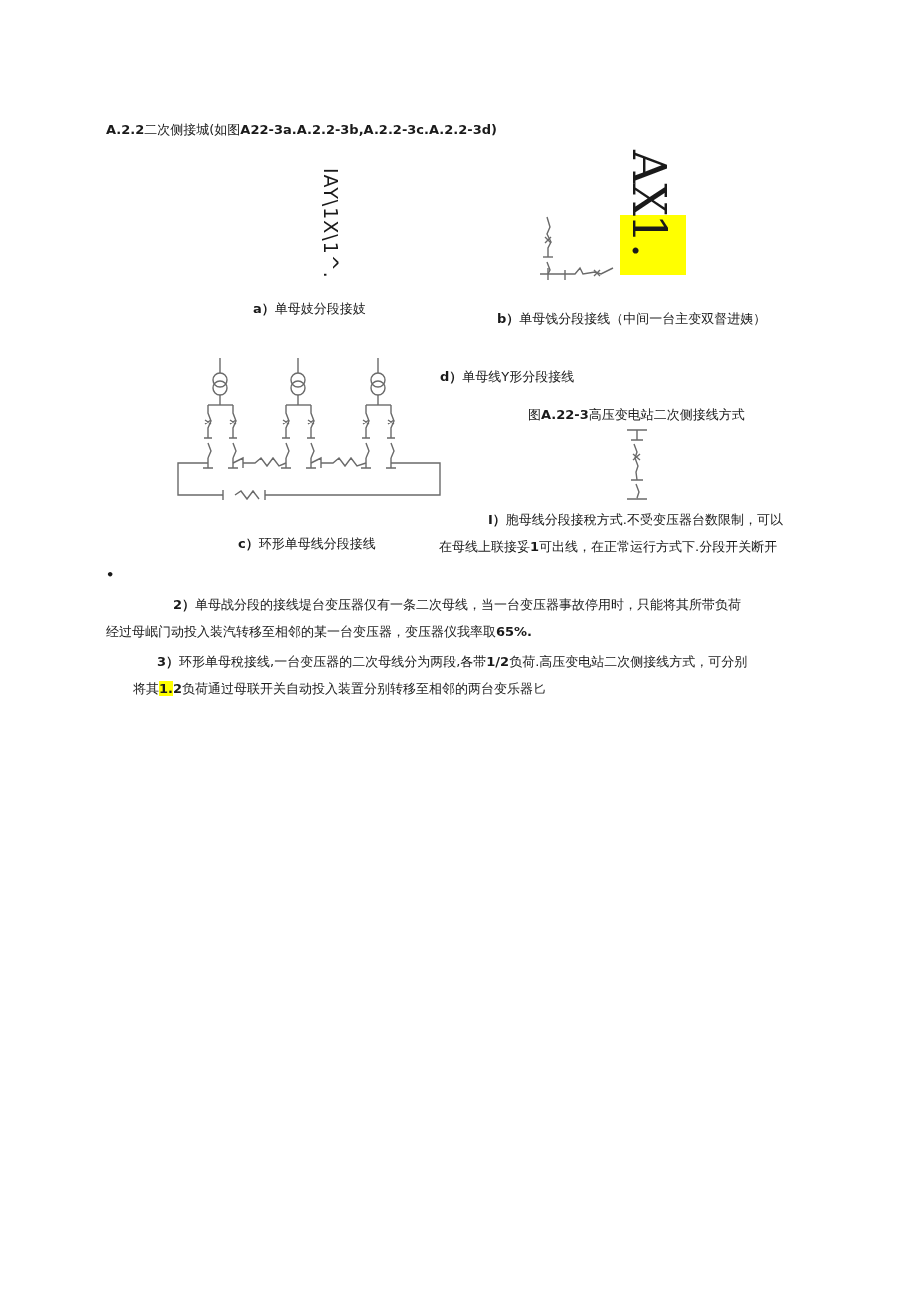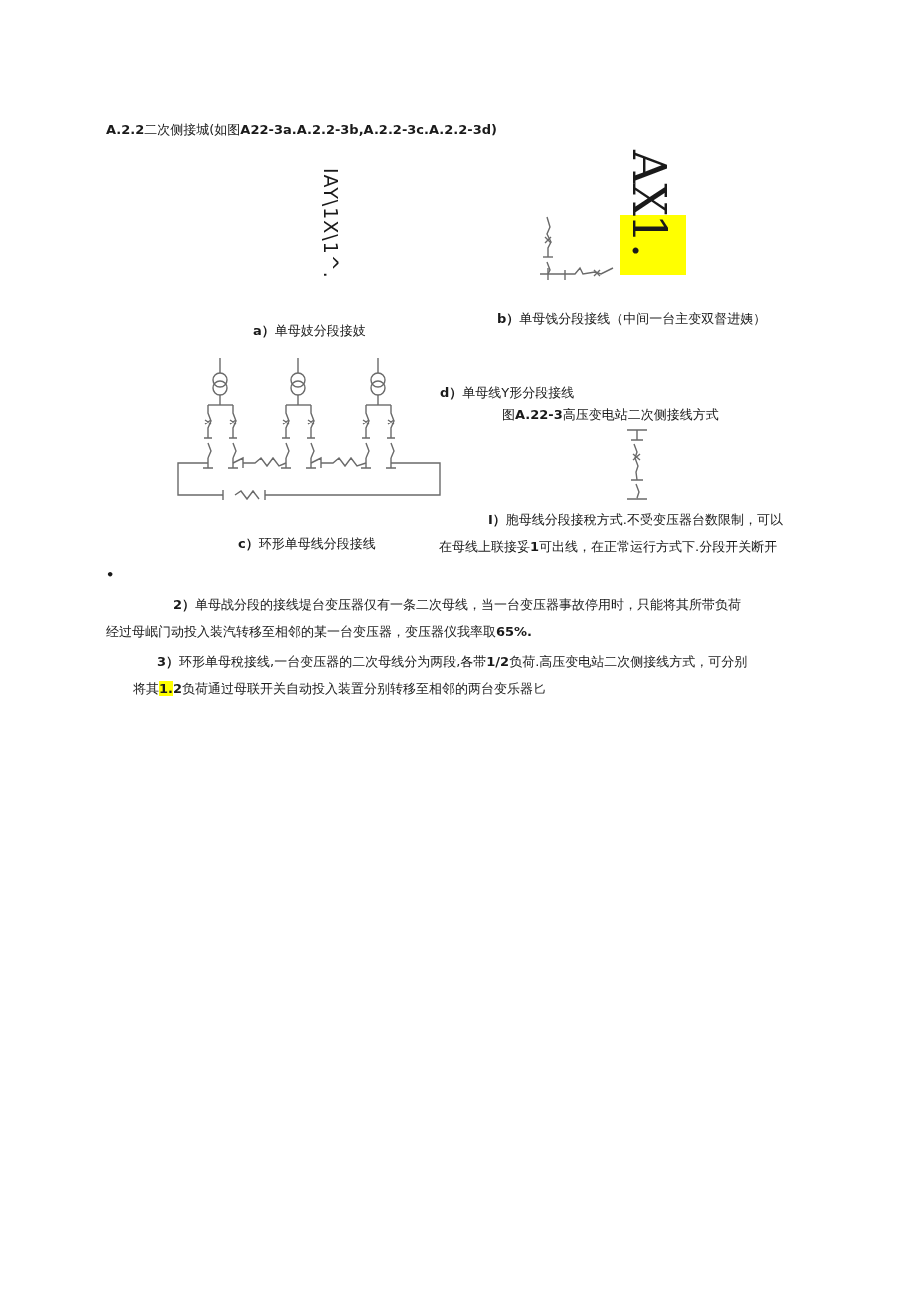--- a/index.html
+++ b/index.html
@@ -31,21 +31,21 @@
   <path class="ln" d="M13 56 L13 68"></path>
   <path class="ln" d="M30 58 L30 68"></path>
   <path class="ln" d="M10 25 L16 31 M16 25 L10 31"></path>
   <path class="ln" d="M59 58 L65 64 M65 58 L59 64"></path>
 </svg>
 
 <div class="hl" style="position:absolute;left:620px;top:215px;width:66px;height:60px;"></div>
 <div class="rot rot-serif" style="left:673px;top:150px;font-size:46px;line-height:48px;">AX</div>
 <div class="rot rot-serif" style="left:673px;top:214px;font-size:46px;line-height:48px;">1.</div>
 
-<div class="t" style="left:253px;top:322px;text-align:center;">
+<div class="t" style="left:253px;top:300px;text-align:center;">
   <span class="b">a）</span><span>单母妓分段接妓</span>
 </div>
 <div class="t" style="left:497px;top:310px;">
   <span class="b">b）</span><span>单母饯分段接线（中间一台主变双督进姨）</span>
 </div>
 
 <svg width="270" height="150" style="left:175px;top:358px;" viewBox="0 0 270 150">
 
   <g>
     <line class="ln" x1="45" y1="0" x2="45" y2="15"></line>
@@ -83,25 +83,25 @@
 
   <g>
     <path class="ln" d="M33 105 L3 105 L3 137 L48 137"></path>
     <path class="ln" d="M48 132 L48 142 M60 137 L66 133 L72 141 L78 133 L84 141 M90 132 L90 142"></path>
     <path class="ln" d="M90 137 L265 137 L265 105 L216 105"></path>
     <path class="ln" d="M58 105 L68 100 L68 110 M68 105 L80 105 L86 100 L92 108 L98 100 L104 108 L111 105"></path>
     <path class="ln" d="M136 105 L146 100 L146 110 M146 105 L158 105 L164 100 L170 108 L176 100 L182 108 L191 105"></path>
   </g>
 </svg>
 
-<div class="t" style="left:440px;top:368px;margin-top:16px;">
+<div class="t" style="left:440px;top:368px;">
   <span class="b">d）</span><span>单母线Y形分段接线</span>
 </div>
 
-<div class="t" style="left:502px;top:406px;">
+<div class="t" style="left:528px;top:406px;">
   <span>图</span><span class="b">A.22-3</span><span>高压变电站二次侧接线方式</span>
 </div>
 
 <svg width="30" height="80" style="left:623px;top:426px;" viewBox="0 0 30 80">
   <path class="ln" d="M4 4 L24 4 M14 4 L14 14 M8 14 L20 14"></path>
   <path class="ln" d="M11 18 L14 26 L12 32 L15 40 L13 46 L14 54"></path>
   <path class="ln" d="M10 28 L17 34 M17 28 L10 34"></path>
   <path class="ln" d="M8 54 L20 54 M13 58 L16 66 L14 72 M4 73 L24 73"></path>
 </svg>
 

